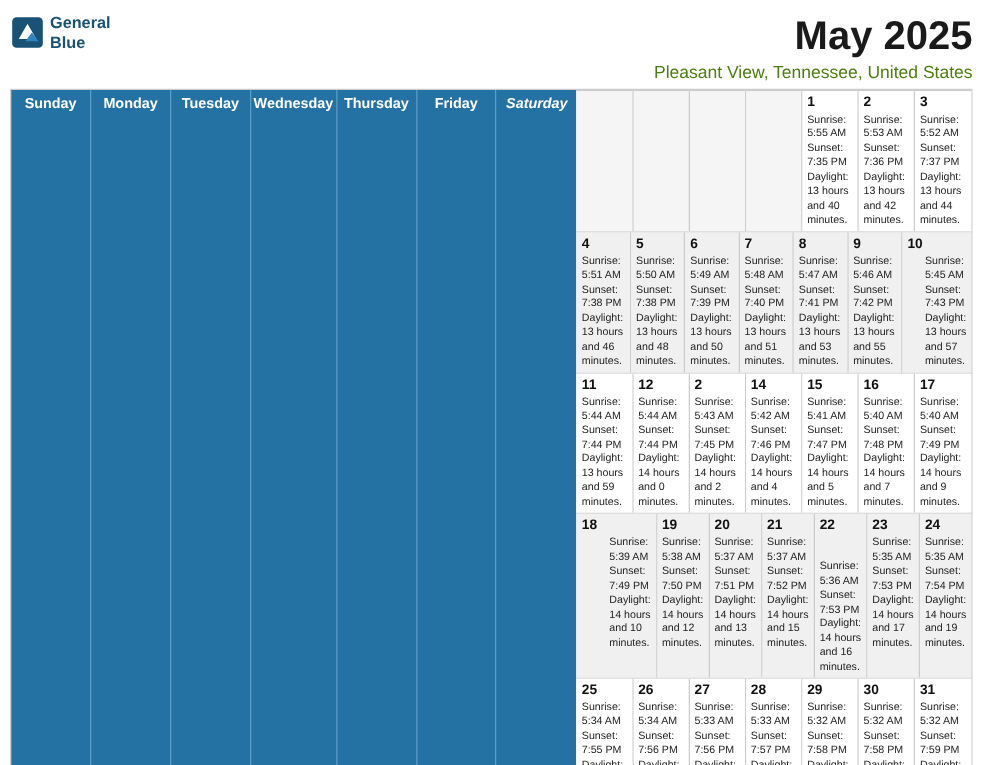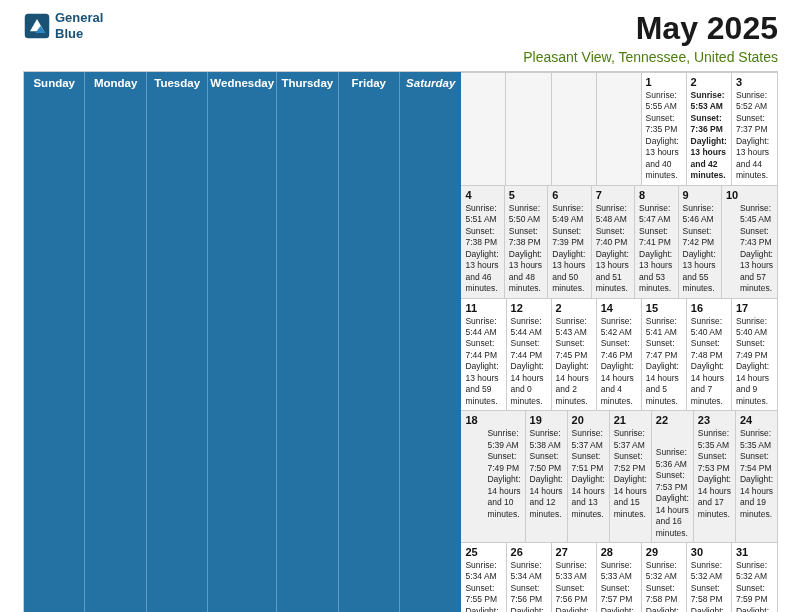--- a/index.html
+++ b/index.html
@@ -6,21 +6,21 @@
     body {
       width: 792px;
       height: 612px;
       font-family: Arial, sans-serif;
       background: #fff;
       overflow: hidden;
     }
     .page {
       width: 792px;
       height: 612px;
-      padding: 10px 14px 10px 23px;
+      padding: 10px 14px 10px 8px;
       display: flex;
       flex-direction: column;
     }
     .header {
       display: flex;
       justify-content: space-between;
       align-items: flex-start;
       margin-bottom: 6px;
     }
     .logo {
@@ -165,21 +165,21 @@
           <div class="cal-cell empty"></div>
           <div class="cal-cell">
             <div class="day-number">1</div>
             <div class="cell-info" style="white-space: pre-line;">Sunrise: 5:55 AM
 Sunset: 7:35 PM
 Daylight: 13 hours
 and 40 minutes.</div>
           </div>
           <div class="cal-cell">
             <div class="day-number">2</div>
-            <div class="cell-info" style="white-space: pre-line; font-weight: bold;">Sunrise: 5:53 AM
+            <div class="cell-info" style="white-space: pre-line;">Sunrise: 5:53 AM
 Sunset: 7:36 PM
 Daylight: 13 hours
 and 42 minutes.</div>
           </div>
           <div class="cal-cell">
             <div class="day-number">3</div>
             <div class="cell-info" style="white-space: pre-line;">Sunrise: 5:52 AM
 Sunset: 7:37 PM
 Daylight: 13 hours
 and 44 minutes.</div>

